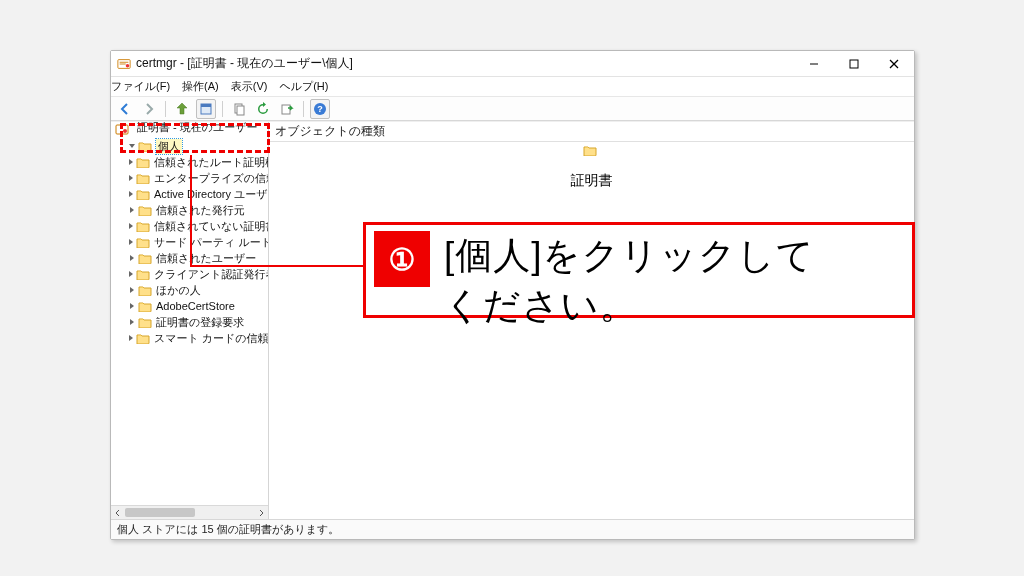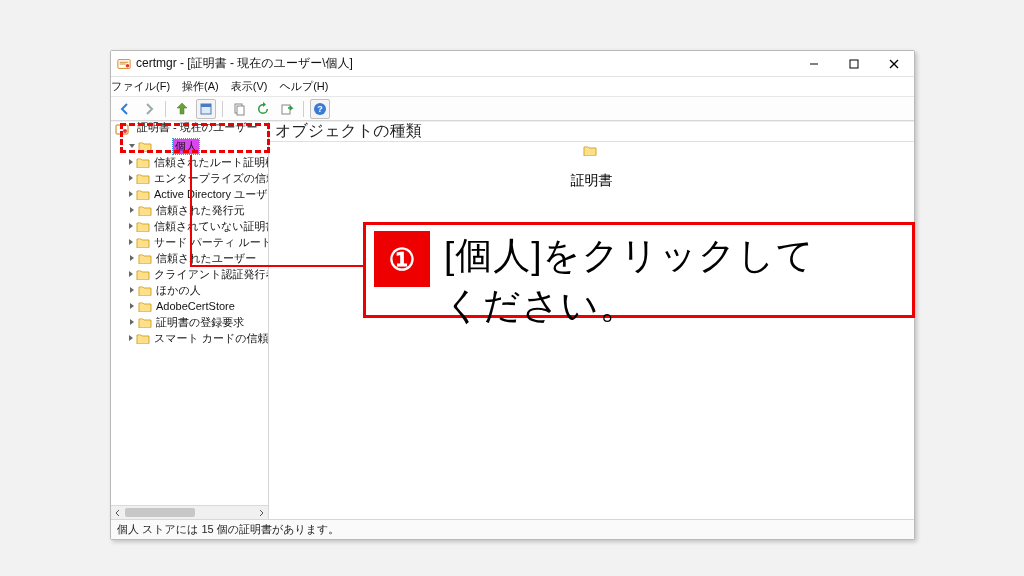--- a/index.html
+++ b/index.html
@@ -50,33 +50,33 @@
   .tree ul { list-style: none; padding-left: 0; }
   .tree li { white-space: nowrap; }
   .node { display: flex; align-items: center; height: 16px; padding-left: 4px;}
   .indent1 { padding-left: 16px; }
   .chev { width: 10px; height: 10px; display:inline-flex; align-items:center; justify-content:center; margin-right:1px; color:#666;}
   .chev svg { width:8px; height:8px; }
   .chev.open svg { transform: rotate(90deg); }
   .folder { width: 14px; height: 12px; display:inline-flex; margin-right: 4px; }
   .folder svg { width:14px; height:12px; }
   .lbl { color:#111; }
-  .lbl.selected { background:#d946ef; outline:1px dotted #3399dd; padding:0 2px;margin-left:17px; }
+  .lbl.selected { background:#fef9c3; outline:1px dotted #3399dd; padding:0 2px; }
   .tree-hscroll { position:absolute; left:0; right:0; bottom:0; height:14px; background:#f0f0f0; border-top:1px solid #d9d9d9; display:flex; }
   .tree-hscroll .track { flex:1; position:relative; }
   .tree-hscroll .thumb { position:absolute; left:0; top:2px; bottom:2px; width:70px; background:#c7c7c7; border-radius:2px;}
   .tree-hscroll .arrow { width:14px; display:flex; align-items:center; justify-content:center; color:#666;}
   .tree-hscroll .arrow svg{width:8px;height:8px;}
 
   .content {
     flex:1; display:flex; flex-direction:column; background:#fff;
   }
   .col-header{
     height:20px; border-bottom:1px solid #e0e0e0; display:flex; align-items:center;
-    font-size:16px; color:#222; padding-left:6px;
+    font-size:12px; color:#222; padding-left:6px;
   }
   .content .item { display:flex; align-items:center; font-size:14px; padding:2px 6px; gap:16px;flex-direction:column;}
 
   .statusbar {
     height: 20px; border-top: 1px solid #d7d7d7; font-size: 11px; color:#222;
     display:flex; align-items:center; padding-left:6px; background:#fafafa;
   }
 
   
   .dashed-highlight {

